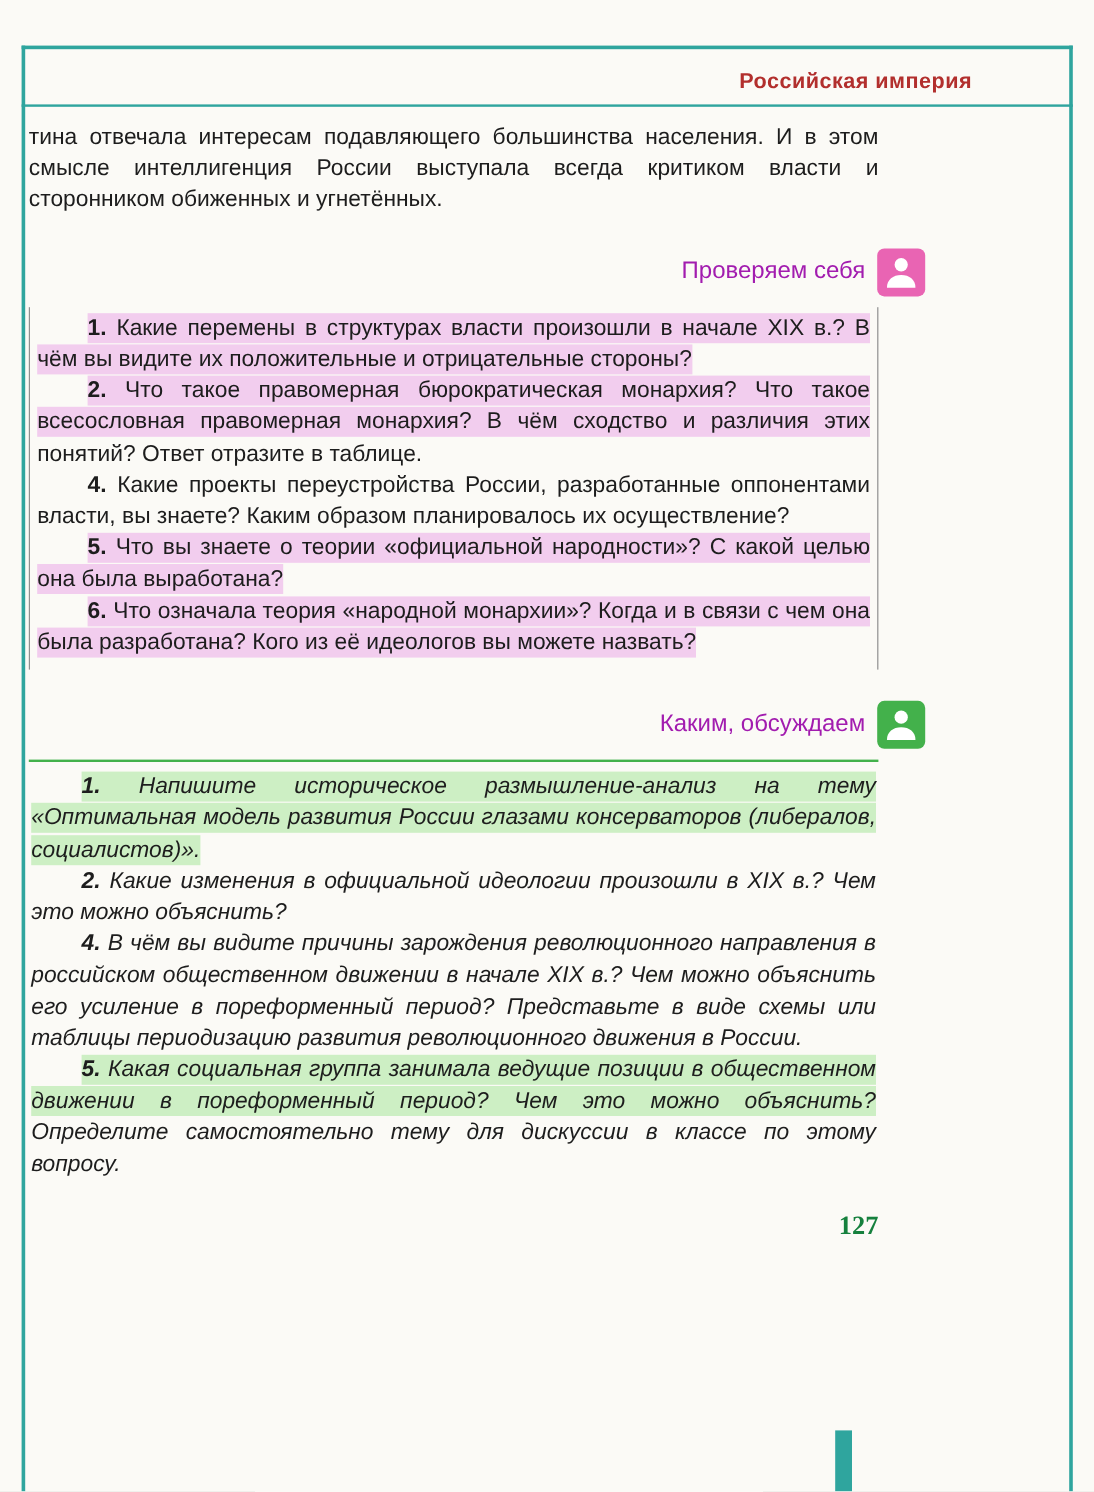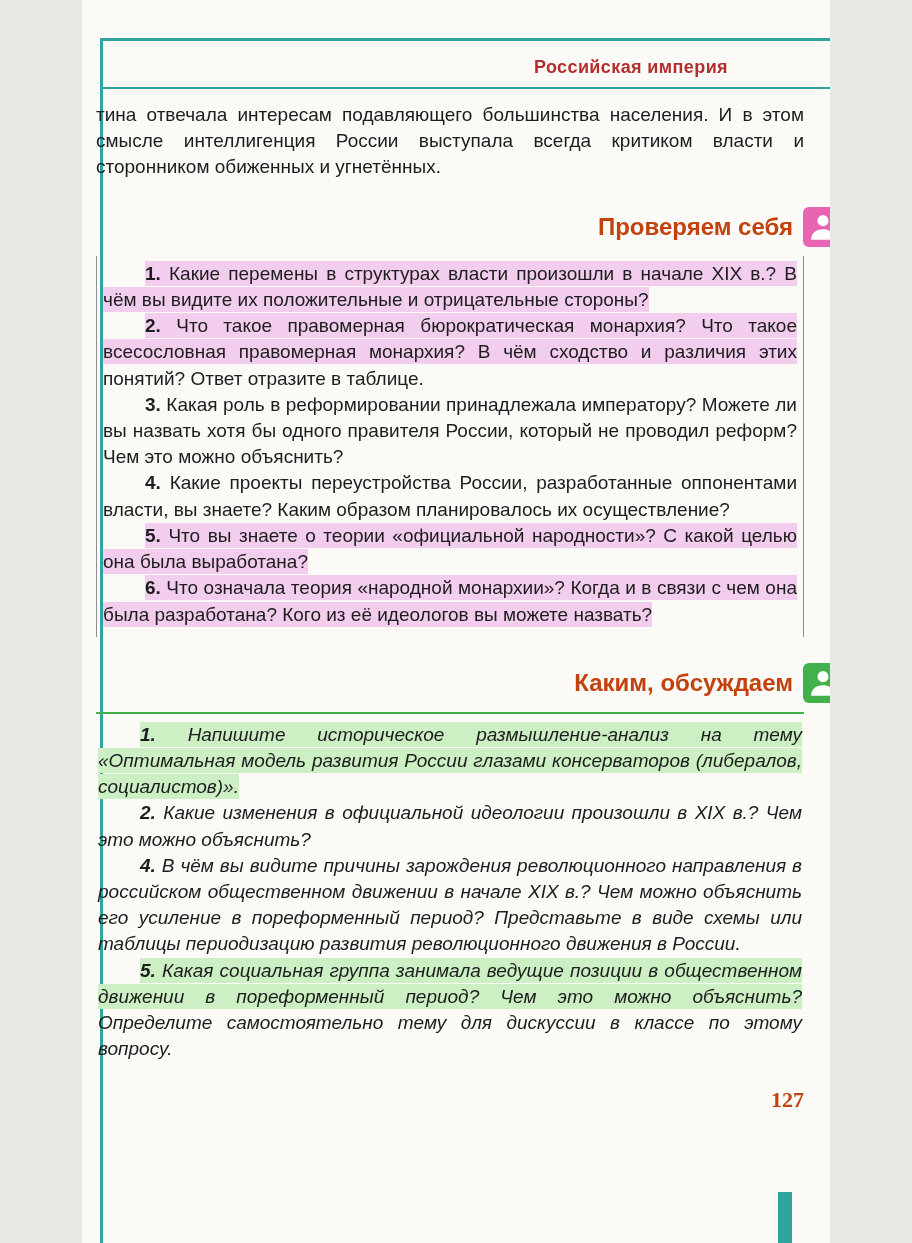--- a/index.html
+++ b/index.html
@@ -1,50 +1,50 @@
 <!DOCTYPE html>
 <html lang="ru" style="--teal: #2fa59e; --header-red: #b22f2d; --pink-hl: #f2cdee; --green-hl: #cdefc4; --icon-pink: #e964b3; --icon-green: #43b14b; --rule-gray: #8f8f8f; --text: #1d1d1d; --paper: #fbfaf6;"><head>
 <meta charset="utf-8">
 <style>
   html,body { margin:0; padding:0; background:#e8e8e4; }
   .page {
     position:relative;
-    width:748px; height:1243px;
+    width:912px; height:1243px;
     margin:0 auto;
     background:var(--paper, #fbfaf6);
     font-family:"Liberation Sans", sans-serif;
     color:var(--text, #1d1d1d);
     overflow:hidden;
   }
   
   .frame-top   { position:absolute; left:18px; top:38px;  width:876px; height:3px;  background:var(--teal,#2fa59e); }
   .frame-left  { position:absolute; left:18px; top:38px;  width:3px;  height:1205px; background:var(--teal,#2fa59e); }
   .frame-right { position:absolute; left:891px; top:38px; width:3px;  height:1205px; background:var(--teal,#2fa59e); }
   .header-rule { position:absolute; left:18px; top:87px;  width:876px; height:2px;  background:var(--teal,#2fa59e); }
   .running-header {
     position:absolute; top:57px; left:0; right:102px;
     text-align:right;
     font-weight:bold; font-size:18px; letter-spacing:.4px;
     color:var(--header-red,#b22f2d);
   }
   .corner-accent { position:absolute; left:696px; top:1192px; width:14px; height:51px; background:var(--teal,#2fa59e); }
 
   .content {
-    position:absolute; left:14px; top:102px; width:747px;
+    position:absolute; left:24px; top:102px; width:747px;
     font-size:19px; line-height:1.38;
     text-align:justify;
     hyphens:auto;
   }
   .intro { margin:0 39px 0 0; }
 
   .sec-head {
     display:flex; justify-content:flex-end; align-items:center; gap:10px;
     margin:26px 0 9px 0;
   }
-  .sec-head h2 { margin:0; font-size:24px; font-weight:bold; color:#c2410c; }
+  .sec-head h2 { margin:0; font-size:20px; font-weight:normal; color:#a21caf; }
   .icon-sq {
     width:40px; height:40px; border-radius:6px;
     display:flex; align-items:center; justify-content:center;
     flex:0 0 auto;
   }
   .icon-pink  { background:var(--icon-pink,#e964b3); }
   .icon-green { background:var(--icon-green,#43b14b); }
 
   .qblock { margin:4px 39px 0 0; }
   .check-block {
@@ -61,21 +61,21 @@
   .q { margin:0; text-indent:42px; }
   .q .num { font-weight:bold; }
   .mk { padding:2px 0; }
   .check-block  .mk.on { background:var(--pink-hl,#f2cdee); }
   .discuss-block .mk.on { background:var(--green-hl,#cdefc4); }
 
   .page-number {
     margin:16px 39px 0 0;
     text-align:right;
     font-family:"Liberation Serif", serif;
-    font-weight:bold; font-size:22px; color:#c2410c;
+    font-weight:bold; font-size:22px; color:#15803d;
   }
 </style>
 </head>
 <body>
 
 <div class="page">
 
   <div class="frame-top"></div>
   <div class="frame-left"></div>
   <div class="frame-right"></div>
@@ -93,21 +93,20 @@
         <svg viewBox="0 0 40 40" width="34" height="34" aria-hidden="true">
           <circle cx="20" cy="12.5" r="6.5" fill="#ffffff"></circle>
           <path d="M6 35c0-8 6-12.5 14-12.5S34 27 34 35z" fill="#ffffff"></path>
         </svg>
       </div>
     </div>
 
     <div class="qblock check-block">
       <p class="q"><span class="mk on"><b class="num">1.</b> <span>Какие перемены в структурах власти произошли в начале XIX в.? В чём вы видите их положительные и отрицательные стороны?</span></span><span></span></p>
       <p class="q"><span class="mk on"><b class="num">2.</b> <span>Что такое правомерная бюрократическая монархия? Что такое всесословная правомерная монархия? В чём сходство и различия этих</span></span><span> понятий? Ответ отразите в таблице.</span></p>
-      <p class="q"><span class="mk"><b class="num">3.</b> <span></span></span><span>Какая роль в реформировании принадлежала императору? Можете ли вы назвать хотя бы одного правителя России, который не проводил реформ? Чем это можно объяснить?</span></p>
       <p class="q"><span class="mk"><b class="num">4.</b> <span></span></span><span>Какие проекты переустройства России, разработанные оппонентами власти, вы знаете? Каким образом планировалось их осуществление?</span></p>
       <p class="q"><span class="mk on"><b class="num">5.</b> <span>Что вы знаете о теории «официальной народности»? С какой целью она была выработана?</span></span><span></span></p>
       <p class="q"><span class="mk on"><b class="num">6.</b> <span>Что означала теория «народной монархии»? Когда и в связи с чем она была разработана? Кого из её идеологов вы можете назвать?</span></span><span></span></p>
     </div>
 
     <div class="sec-head">
       <h2>Каким, обсуждаем</h2>
       <div class="icon-sq icon-green">
         <svg viewBox="0 0 40 40" width="34" height="34" aria-hidden="true">
           <circle cx="20" cy="12.5" r="6.5" fill="#ffffff"></circle>

